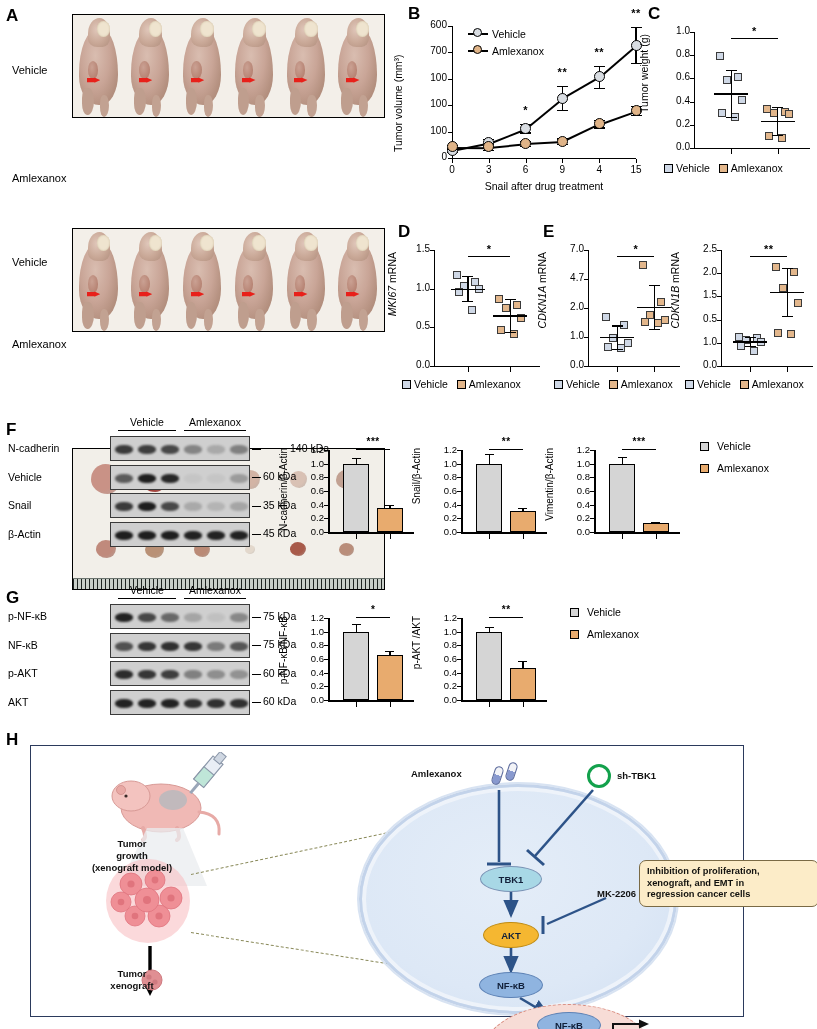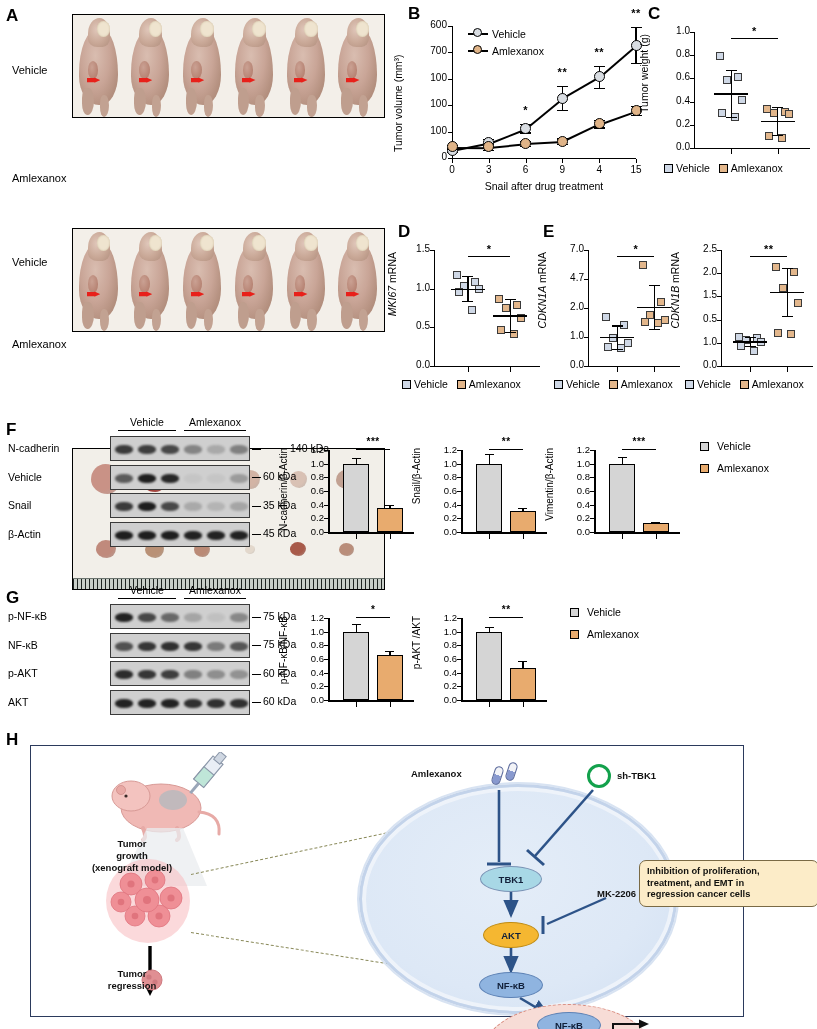--- a/index.html
+++ b/index.html
@@ -980,21 +980,21 @@
       <circle cx="13" cy="12" r="10" fill="#e08f93" stroke="#cf7a80" stroke-width="1"></circle>
       <circle cx="10" cy="9" r="2.6" fill="#cf7a80"></circle>
         <circle cx="16" cy="14" r="2.6" fill="#cf7a80"></circle>
     </svg>
   </div>
 
   <div class="hlabel" style="left:26px; top:92px; width:150px; text-align:center;">Tumor</div>
   <div class="hlabel" style="left:26px; top:104px; width:150px; text-align:center;">growth</div>
   <div class="hlabel" style="left:16px; top:116px; width:170px; text-align:center;">(xenograft model)</div>
   <div class="hlabel" style="left:46px; top:222px; width:110px; text-align:center;">Tumor</div>
-  <div class="hlabel" style="left:46px; top:234px; width:110px; text-align:center;">regression</div>
+  <div class="hlabel" style="left:46px; top:234px; width:110px; text-align:center;">xenograft</div>
 
   <div class="dashline" style="left:160px; top:128px; width:215px; transform:rotate(-12deg);"></div>
   <div class="dashline" style="left:160px; top:186px; width:215px; transform:rotate(9deg);"></div>
 
   <div class="cellmem" style="left:328px; top:38px; width:318px; height:230px;"></div>
 
   <div class="capsule" style="left:462px; top:20px; transform:rotate(18deg);"></div>
   <div class="capsule" style="left:476px; top:16px; transform:rotate(18deg);"></div>
   <div class="hlabel" style="left:380px; top:22px;">Amlexanox</div>
 
@@ -1042,16 +1042,16 @@
   <div class="node node-nfkb" style="left:448px; top:226px; width:64px; height:26px;">
     <span>NF-κB</span>
   </div>
   <div class="node node-nfkb" style="left:506px; top:266px; width:64px; height:26px;">
     <span>NF-κB</span>
   </div>
   <div class="hlabel" style="left:566px; top:142px;">MK-2206</div>
 
   <div class="inhbox" style="left:608px; top:114px; width:180px;">
     <div>Inhibition of proliferation,</div>
-    <div>treatment, and EMT in</div>
+    <div>xenograft, and EMT in</div>
     <div>regression cancer cells</div>
   </div>
 </div>
 
 </body></html>

